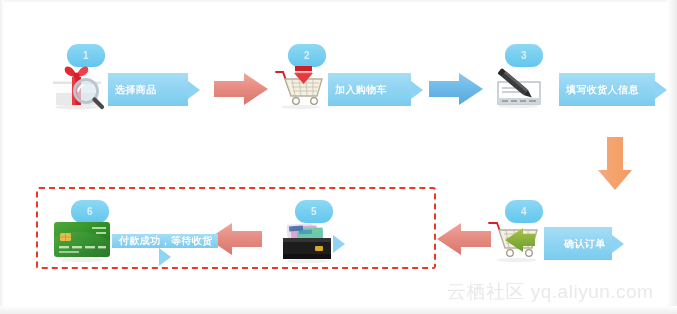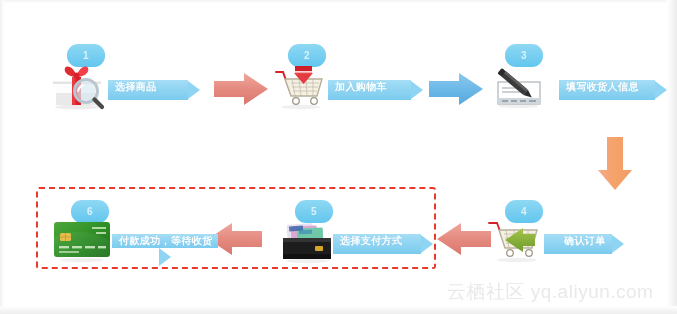--- a/index.html
+++ b/index.html
@@ -57,24 +57,24 @@
   }
 
   
   .banner {
     position: absolute;
     height: 19px;
     display: flex;
     align-items: center;
   }
   .banner .body {
-    height: 20px;
+    height: 33px;
     background: linear-gradient(to bottom, #a5ddf5 0%, #8fd4f2 50%, #7bcbef 100%);
     display: flex;
-    align-items: flex-start;
+    align-items: center;
     padding-left: 7px;
     box-sizing: border-box;
   }
   .banner .tip {
     width: 0; height: 0;
     border-top: 9.5px solid transparent;
     border-bottom: 9.5px solid transparent;
     border-left: 12px solid #8fd4f2;
   }
   .banner .txt {
@@ -338,23 +338,20 @@
 
       <rect x="6" y="20" width="48" height="21" rx="2" fill="#1d1d1d"></rect>
       <rect x="6" y="20" width="48" height="4" fill="#343434"></rect>
       <rect x="6" y="36" width="48" height="5" fill="#111111"></rect>
 
       <rect x="38" y="28" width="8" height="5" rx="1" fill="#d4a62a"></rect>
     </svg>
   </div>
 
   <div class="banner" style="left:333px; top:234px;">
-    <div class="body" style="width:88px;">
-      <span class="txt">选择支付方式</span>
-    </div>
     <div class="tip"></div>
   </div>
 
   <div class="arrow" style="left:208px; top:222px;">
     <svg width="56" height="34" viewBox="0 0 56 34">
       <defs>
         <linearGradient id="gRedL2" x1="0" y1="0" x2="0" y2="1">
           <stop offset="0%" stop-color="#efa79d"></stop>
           <stop offset="50%" stop-color="#e58a80"></stop>
           <stop offset="100%" stop-color="#d9776c"></stop>

